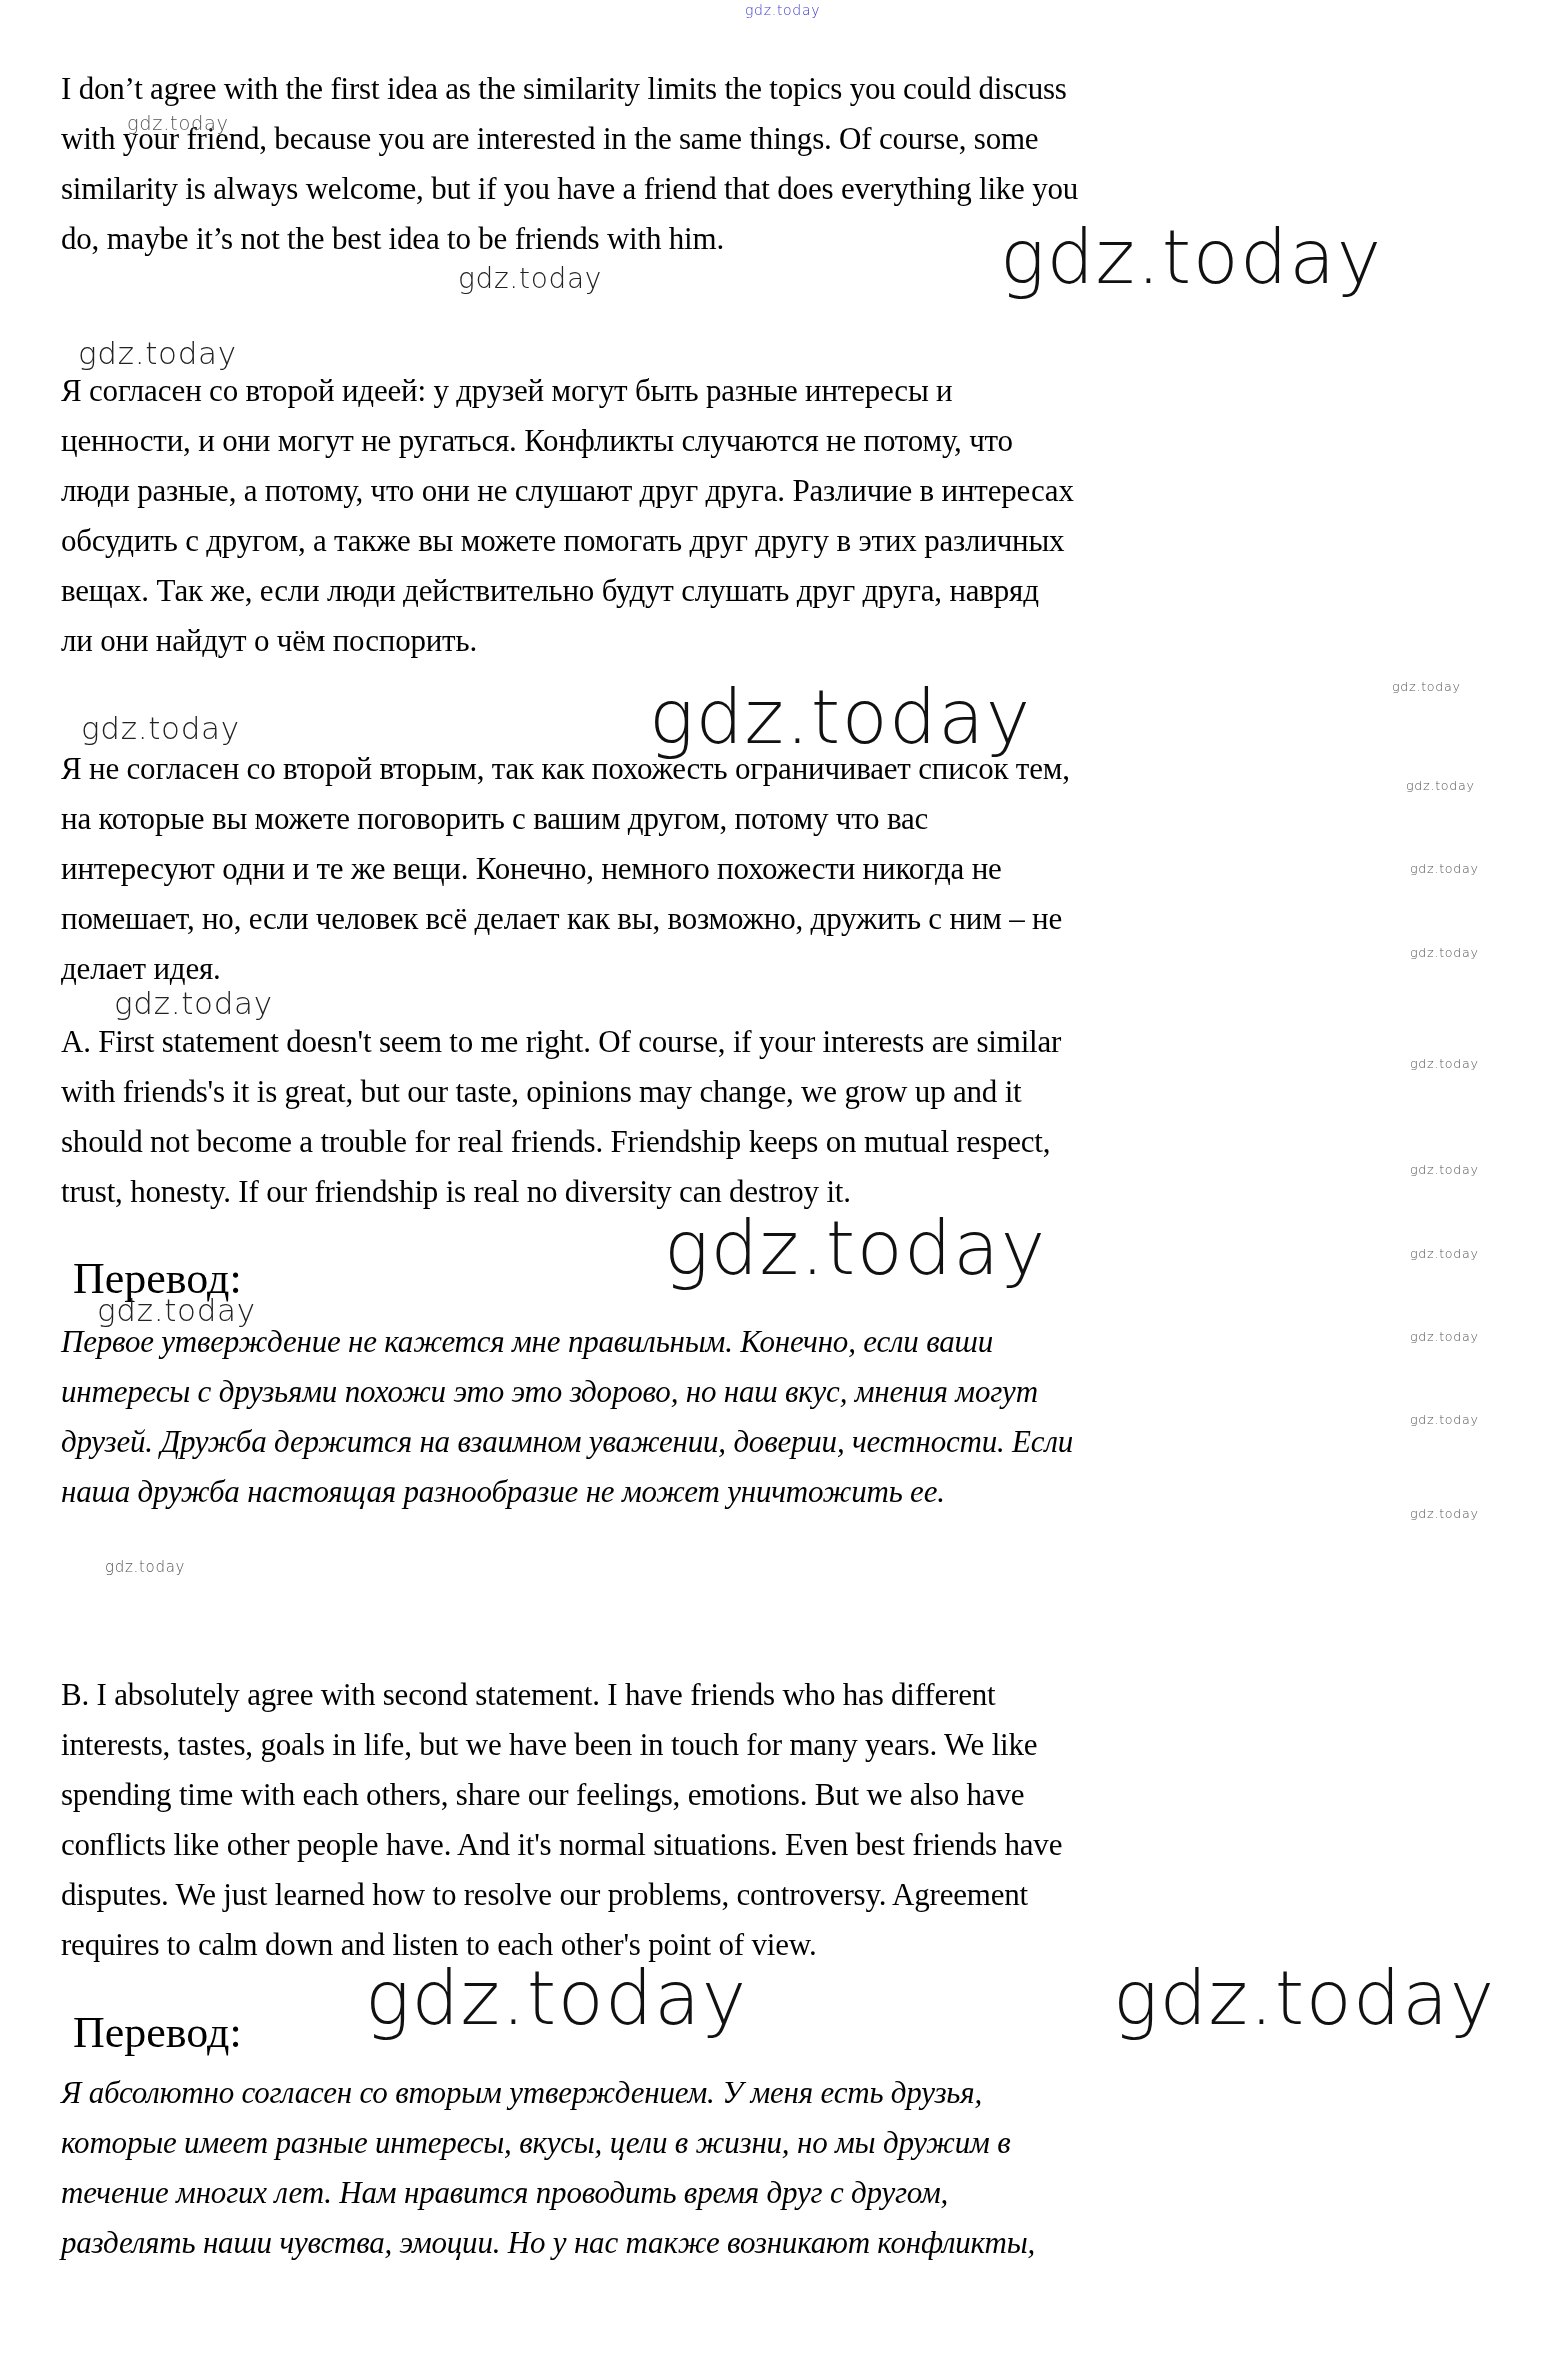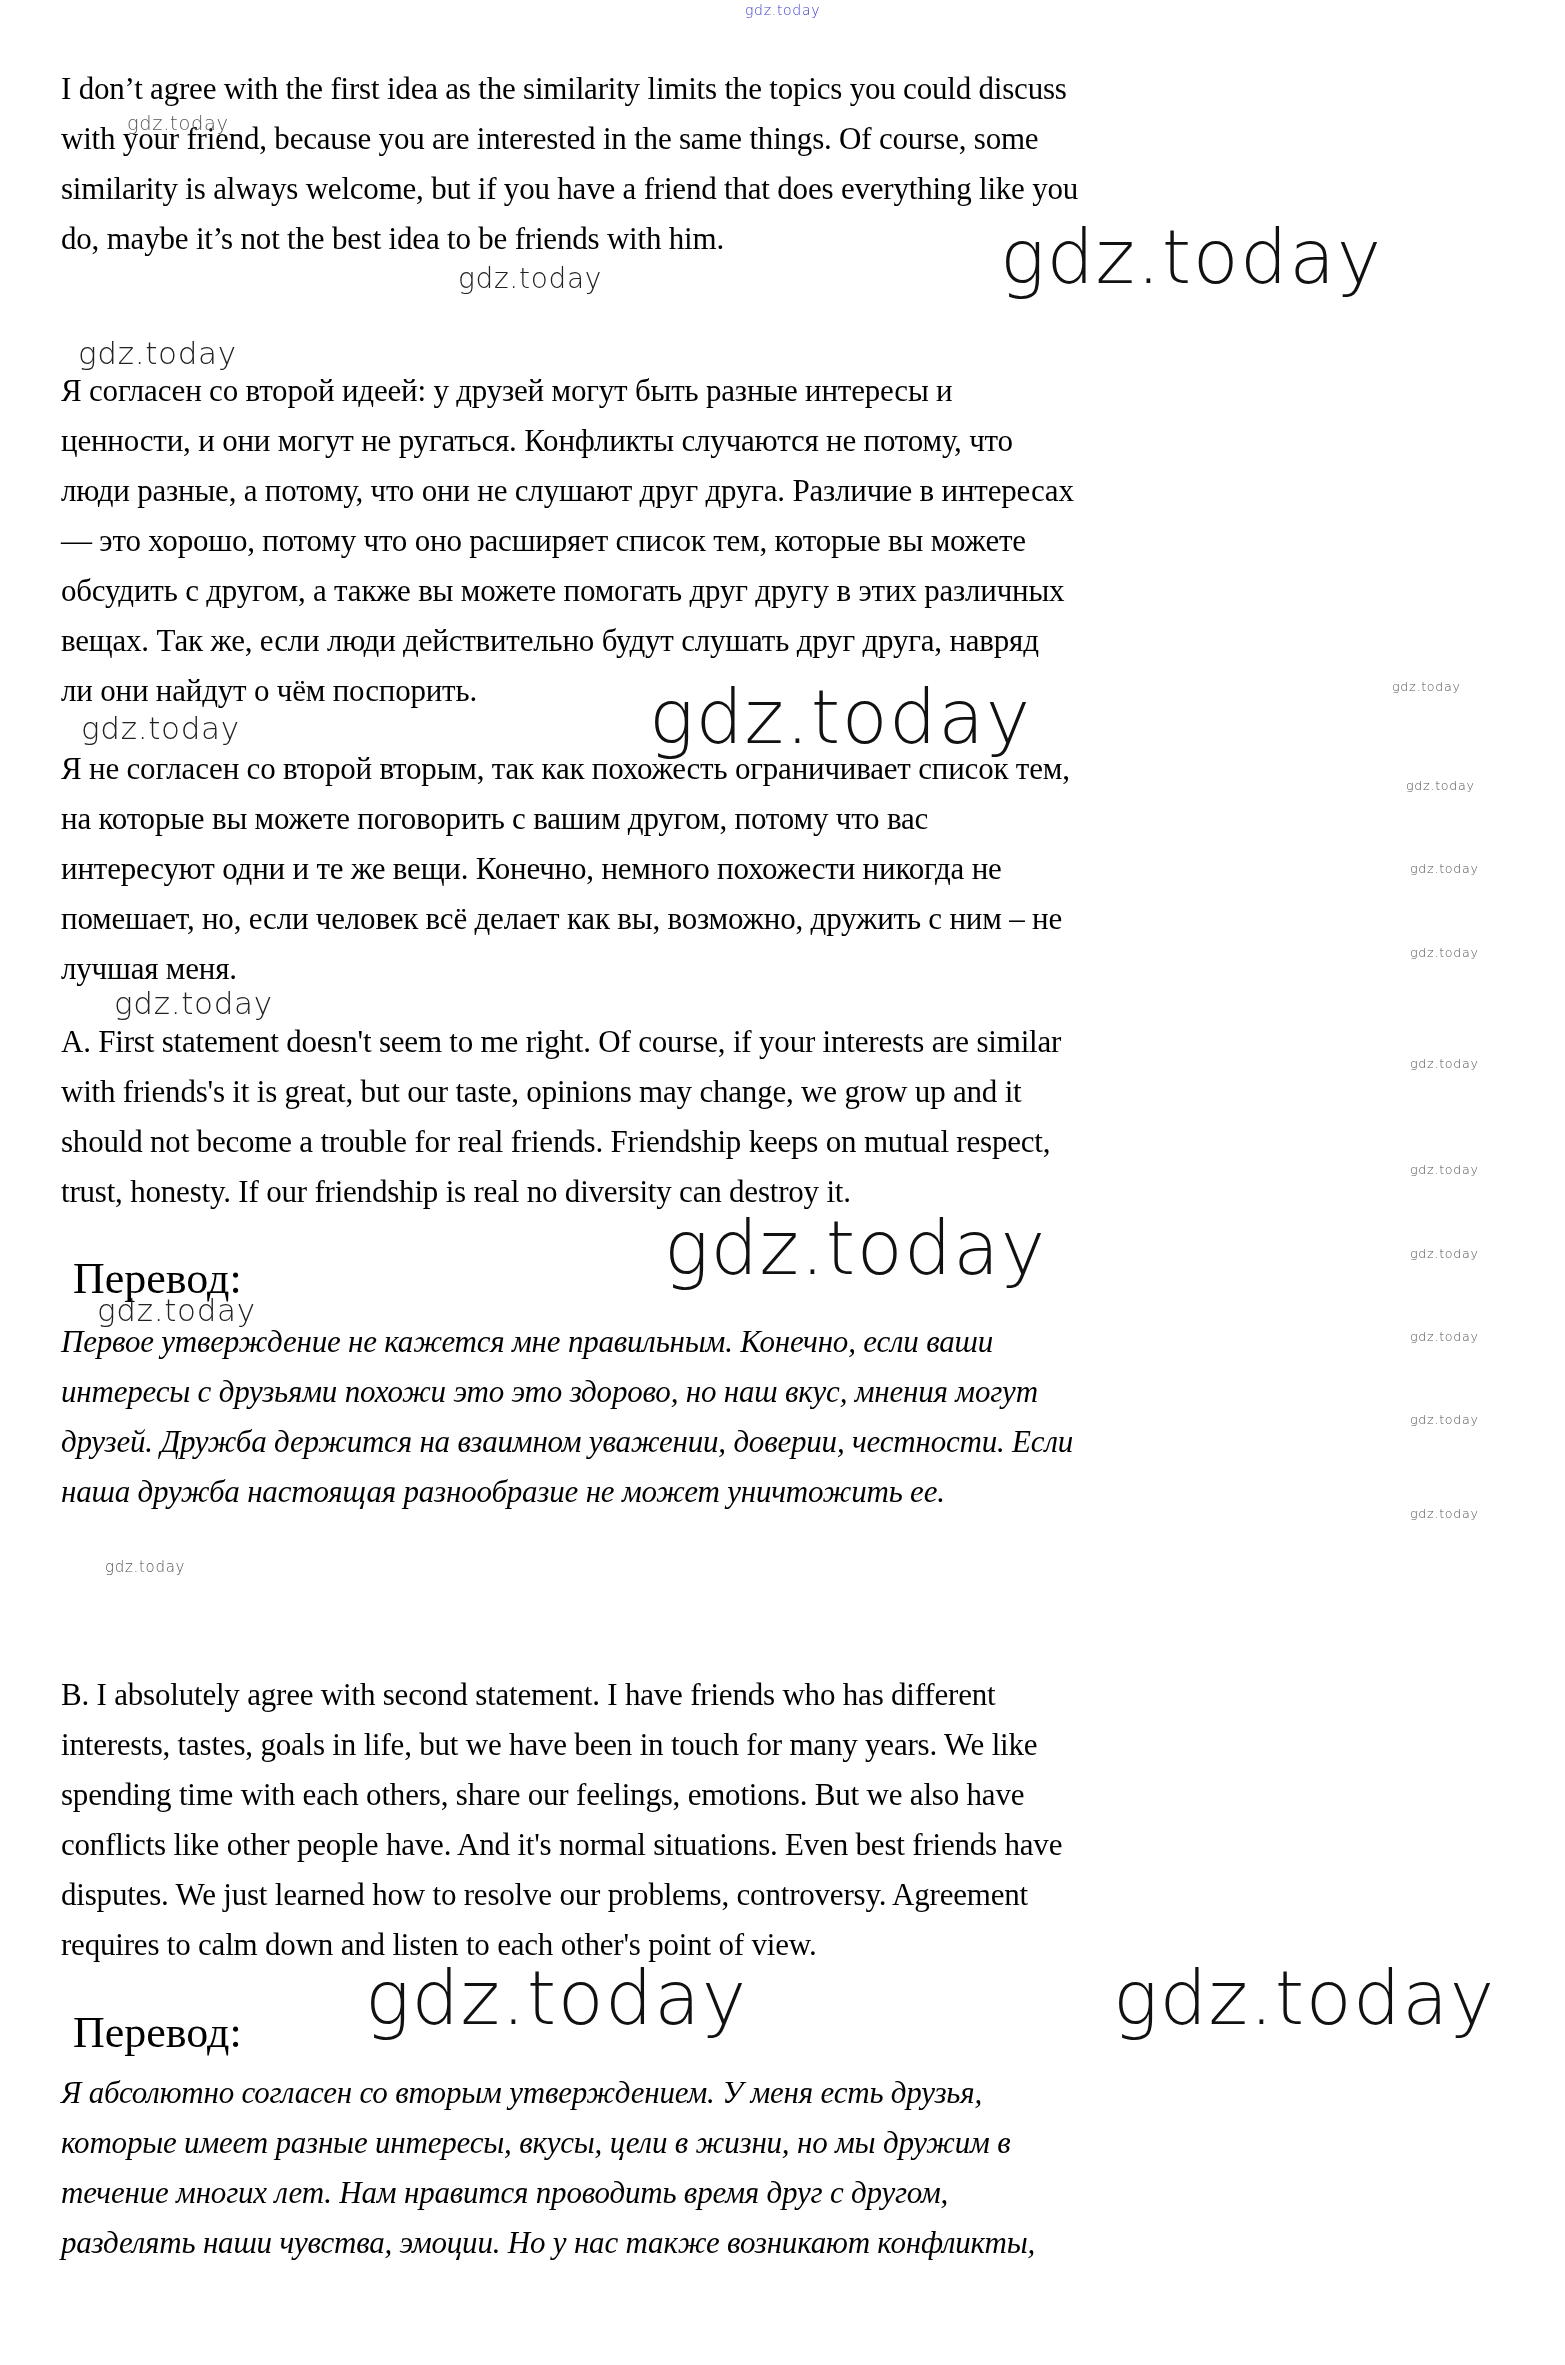--- a/index.html
+++ b/index.html
@@ -35,35 +35,34 @@
   </div>
   <span class="wm small" style="left:127px; top:112px; font-size:19.4px;">gdz.today</span>
   <span class="wm big" style="left:1000px; top:213px;">gdz.today</span>
   <span class="wm med" style="left:458px; top:262px; font-size:28px;">gdz.today</span>
 
   <span class="wm med" style="left:78px; top:335px;">gdz.today</span>
   <div class="para" style="top:366px;">
     <span class="line">Я согласен со второй идеей: у друзей могут быть разные интересы и</span>
     <span class="line">ценности, и они могут не ругаться. Конфликты случаются не потому, что</span>
     <span class="line">люди разные, а потому, что они не слушают друг друга. Различие в интересах</span>
-    <span class="line">— это хорошо, потому что оно расширяет список тем, которые вы можете</span>
     <span class="line">обсудить с другом, а также вы можете помогать друг другу в этих различных</span>
     <span class="line">вещах. Так же, если люди действительно будут слушать друг друга, навряд</span>
     <span class="line">ли они найдут о чём поспорить.</span>
   </div>
   <span class="wm small" style="left:1392px; top:679px;">gdz.today</span>
   <span class="wm big" style="left:649px; top:673px;">gdz.today</span>
   <span class="wm med" style="left:81px; top:710px;">gdz.today</span>
 
   <div class="para" style="top:744px;">
     <span class="line">Я не согласен со второй вторым, так как похожесть ограничивает список тем,</span>
     <span class="line">на которые вы можете поговорить с вашим другом, потому что вас</span>
     <span class="line">интересуют одни и те же вещи. Конечно, немного похожести никогда не</span>
     <span class="line">помешает, но, если человек всё делает как вы, возможно, дружить с ним – не</span>
-    <span class="line">лучшая меня.</span>
+    <span class="line">делает идея.</span>
   </div>
   <span class="wm small" style="left:1406px; top:778px;">gdz.today</span>
   <span class="wm small" style="left:1410px; top:861px;">gdz.today</span>
   <span class="wm small" style="left:1410px; top:945px;">gdz.today</span>
   <span class="wm med" style="left:114px; top:985px;">gdz.today</span>
 
   <div class="para" style="top:1017px;">
     <span class="line">A. First statement doesn't seem to me right. Of course, if your interests are similar</span>
     <span class="line">with friends's it is great, but our taste, opinions may change, we grow up and it</span>
     <span class="line">should not become a trouble for real friends. Friendship keeps on mutual respect,</span>

